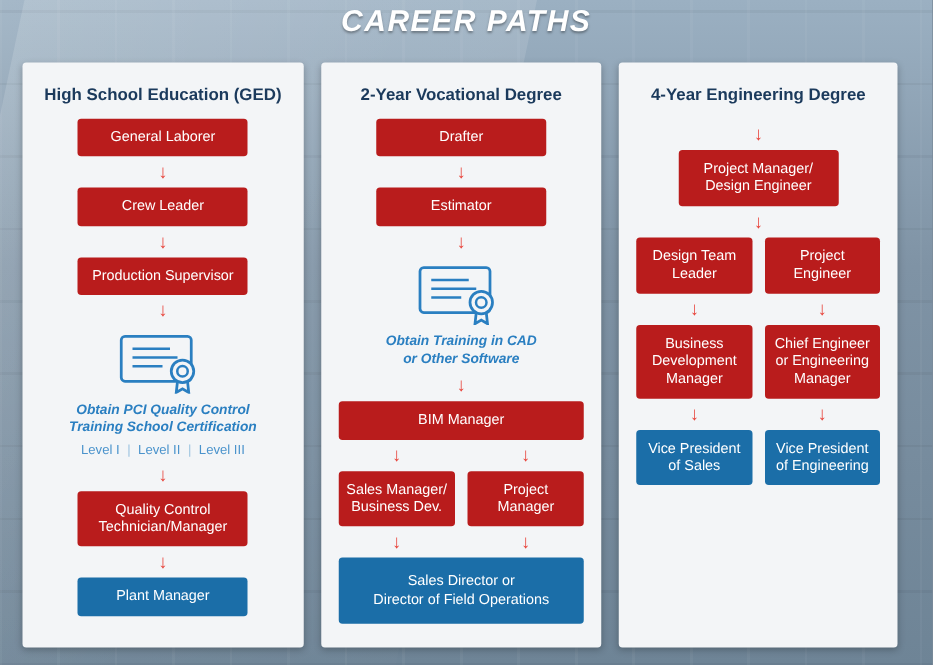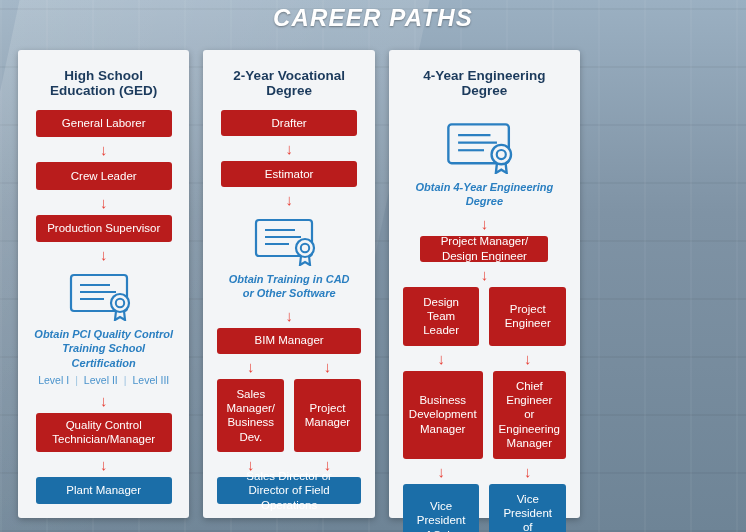--- a/index.html
+++ b/index.html
@@ -40,21 +40,21 @@
     color:#ffffff;
     font-size:24px;
     font-weight:bold;
     letter-spacing:1.2px;
     text-shadow:0 1px 2px rgba(0,0,0,.35);
     font-style:italic;
   }
 
   .columns {
     position:absolute; top:50px; left:18px;
-    width:562px; height:468px;
+    width:700px; height:468px;
     display:flex;
     gap:14px;
   }
   .col {
     background:#f3f5f7;
     border-radius:3px;
     box-shadow:0 2px 6px rgba(0,0,0,.25);
     padding:12px 14px 14px 14px;
     display:flex;
     flex-direction:column;
@@ -232,34 +232,20 @@
         <div class="arrow">↓</div>
       </div>
 
       <div class="box blue w-wide" style="white-space:pre-line;padding:12px 4px">Sales Director or
 Director of Field Operations</div>
     </div>
 
     <div class="col col-3">
       <div class="col-title">4-Year Engineering Degree</div>
 
-      <div class="cert" style="margin-top:10px">
-        <span>
-          <svg width="78" height="54" viewBox="0 0 72 50">
-            <rect x="3" y="4" width="56" height="36" rx="3" fill="none" stroke="#2a7fc1" stroke-width="2.2"></rect>
-            <line x1="12" y1="14" x2="42" y2="14" stroke="#2a7fc1" stroke-width="2"></line>
-            <line x1="12" y1="21" x2="48" y2="21" stroke="#2a7fc1" stroke-width="2"></line>
-            <line x1="12" y1="28" x2="36" y2="28" stroke="#2a7fc1" stroke-width="2"></line>
-            <circle cx="52" cy="32" r="9" fill="#f3f5f7" stroke="#2a7fc1" stroke-width="2.2"></circle>
-            <circle cx="52" cy="32" r="4.2" fill="none" stroke="#2a7fc1" stroke-width="2"></circle>
-            <path d="M48 40 L47 49 L52 46 L57 49 L56 40" fill="none" stroke="#2a7fc1" stroke-width="2.2"></path>
-          </svg>
-        </span>
-        <div class="cert-cap">Obtain 4-Year Engineering Degree</div>
-      </div>
 
       <div class="arrow">↓</div>
       <div class="box" style="width:128px">Project Manager/
 Design Engineer</div>
 
       <div class="arrow">↓</div>
 
       <div class="pair">
         <div class="box" style="white-space:pre-line">Design Team
 Leader</div>

